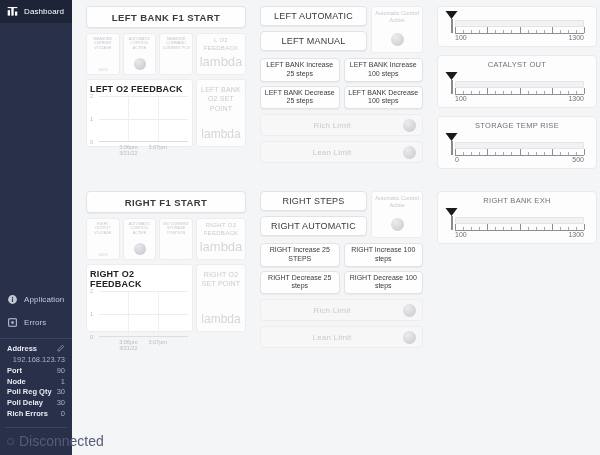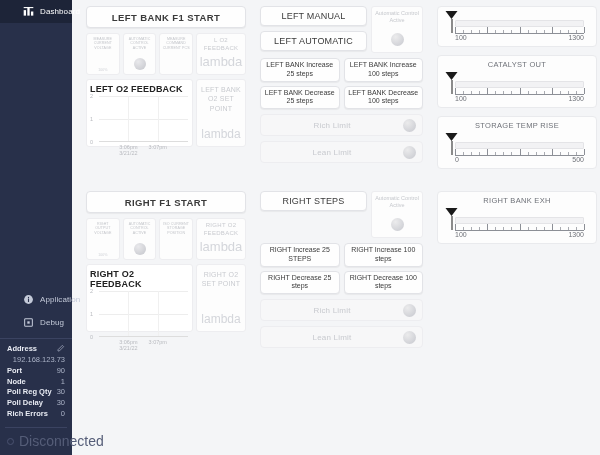--- a/index.html
+++ b/index.html
@@ -20,21 +20,21 @@
     color: #c9cedd;
     display: flex;
     flex-direction: column;
     flex: 0 0 72px;
     position: relative;
   }
   .nav-item {
     display: flex;
     align-items: center;
     gap: 6px;
-    padding: 6px 23px;
+    padding: 6px 7px;
     font-size: 8px;
     color: #c3c9d8;
     letter-spacing: .1px;
   }
   .nav-item.active { background: #1d2438; color: #fff; }
   .nav-ico { width: 11px; height: 11px; flex: 0 0 11px; display: block; }
   .nav-ico svg { width: 11px; height: 11px; display: block; }
   .nav-spacer { flex: 1 1 auto; }
   #addr-block {
     border-top: 1px solid #3b4361;
@@ -250,21 +250,21 @@
     <span>Application</span>
   </div>
 
   <div class="nav-item">
     <span class="nav-ico">
       <svg viewBox="0 0 16 16">
           <rect x="2.4" y="2.4" width="11.2" height="11.2" rx="1.4" fill="none" stroke="#c3c9d8" stroke-width="1.5"></rect>
           <rect x="6.3" y="6.3" width="3.4" height="3.4" fill="#c3c9d8"></rect>
         </svg>
     </span>
-    <span>Debug</span>
+    <span>Errors</span>
   </div>
 
   <div id="addr-block">
     <div class="addr-head">
       <span>Address</span>
       <span>
         <svg width="8" height="8" viewBox="0 0 16 16">
             <path d="M2 11.4 L10.6 2.8 L13.2 5.4 L4.6 14 H2 Z" fill="none" stroke="#aab2c6" stroke-width="1.4"></path>
           </svg>
       </span>
@@ -346,22 +346,22 @@
         <div class="setpoint-card">
           <div class="setpoint-lbl">LEFT BANK O2 SET POINT</div>
           <div class="setpoint-lambda">lambda</div>
         </div>
       </div>
     </div>
 
     <div class="col-b">
       <div class="mid-top">
         <div class="mid-btns">
+          <div class="btn btn-md">LEFT AUTOMATIC</div>
           <div class="btn btn-md">LEFT MANUAL</div>
-          <div class="btn btn-md">LEFT AUTOMATIC</div>
         </div>
         <div class="auto-card">
           <div class="auto-lbl">Automatic Control Active</div>
           <div class="auto-knob"></div>
         </div>
       </div>
       <div class="step-grid">
         <div class="btn btn-sm">LEFT BANK Increase 25 steps</div>
         <div class="btn btn-sm">LEFT BANK Increase 100 steps</div>
         <div class="btn btn-sm">LEFT BANK Decrease 25 steps</div>
@@ -530,20 +530,21 @@
           <div class="setpoint-lbl">RIGHT O2 SET POINT</div>
           <div class="setpoint-lambda">lambda</div>
         </div>
       </div>
     </div>
 
     <div class="col-b">
       <div class="mid-top">
         <div class="mid-btns">
           <div class="btn btn-md">RIGHT STEPS</div>
+          <div class="btn btn-md">RIGHT AUTOMATIC</div>
         </div>
         <div class="auto-card">
           <div class="auto-lbl">Automatic Control Active</div>
           <div class="auto-knob"></div>
         </div>
       </div>
       <div class="step-grid">
         <div class="btn btn-sm">RIGHT Increase 25 STEPS</div>
         <div class="btn btn-sm">RIGHT Increase 100 steps</div>
         <div class="btn btn-sm">RIGHT Decrease 25 steps</div>

